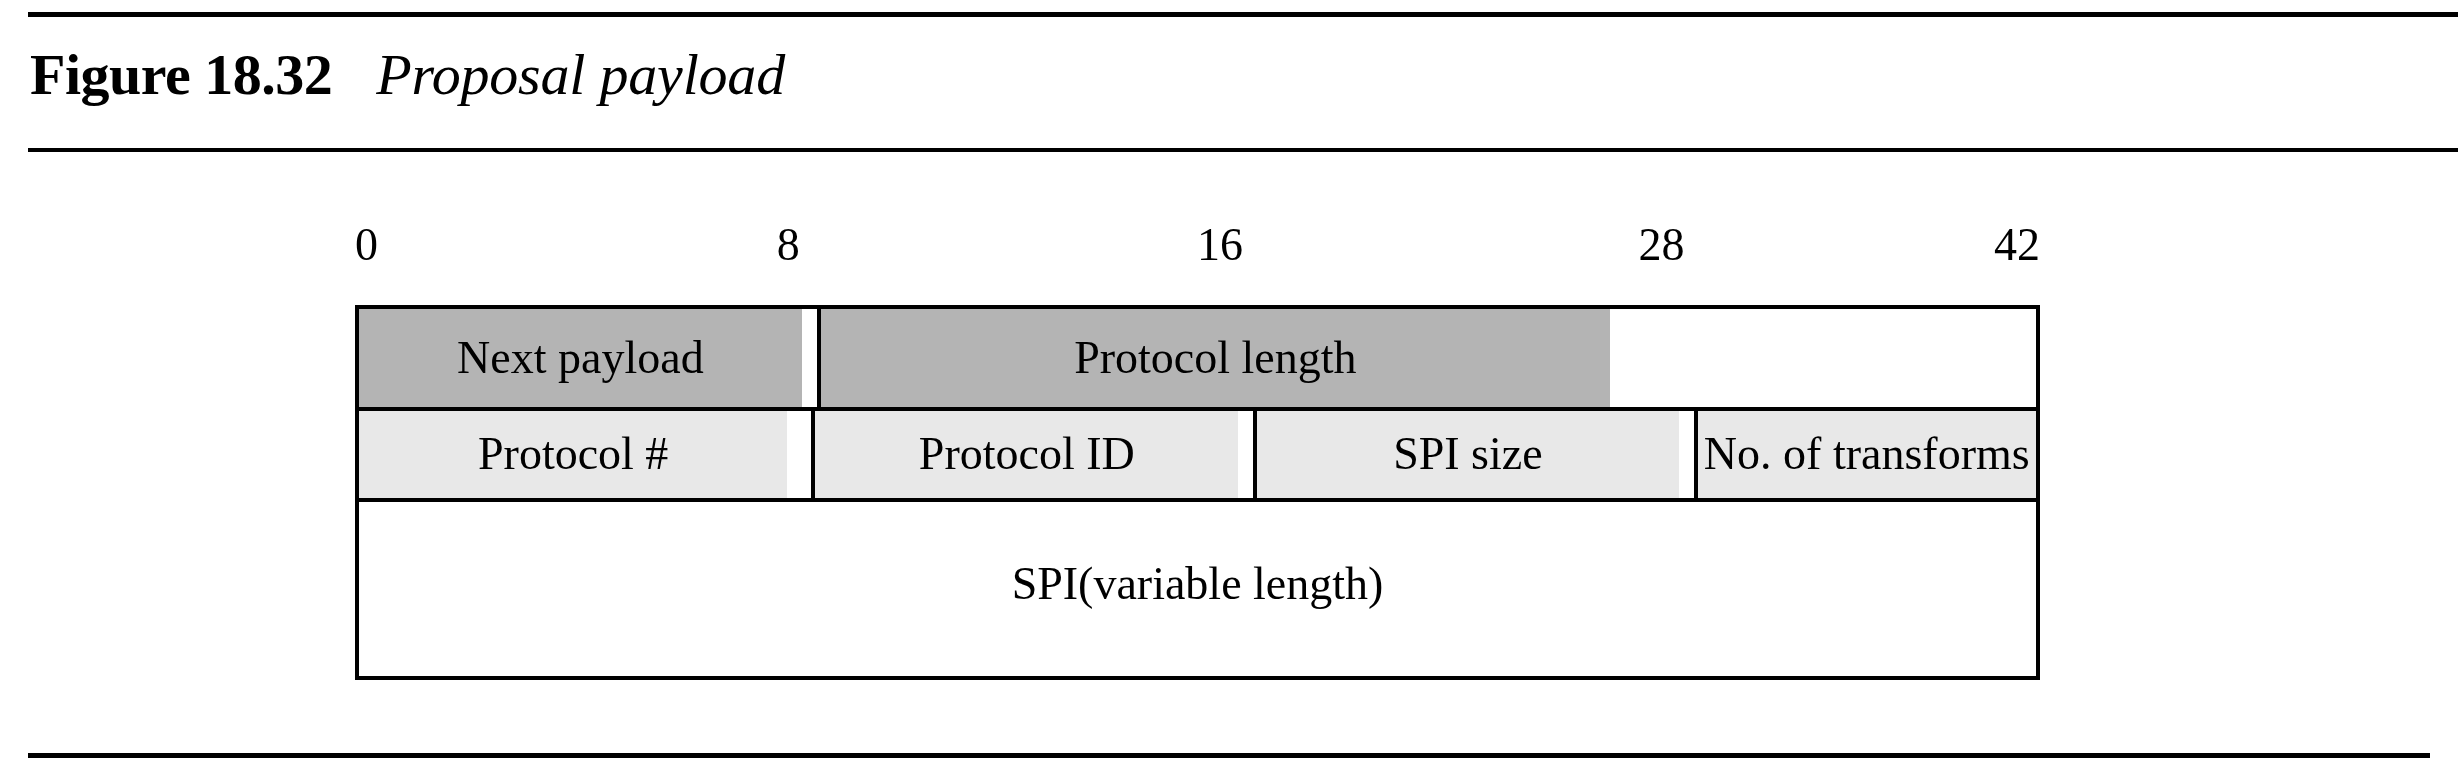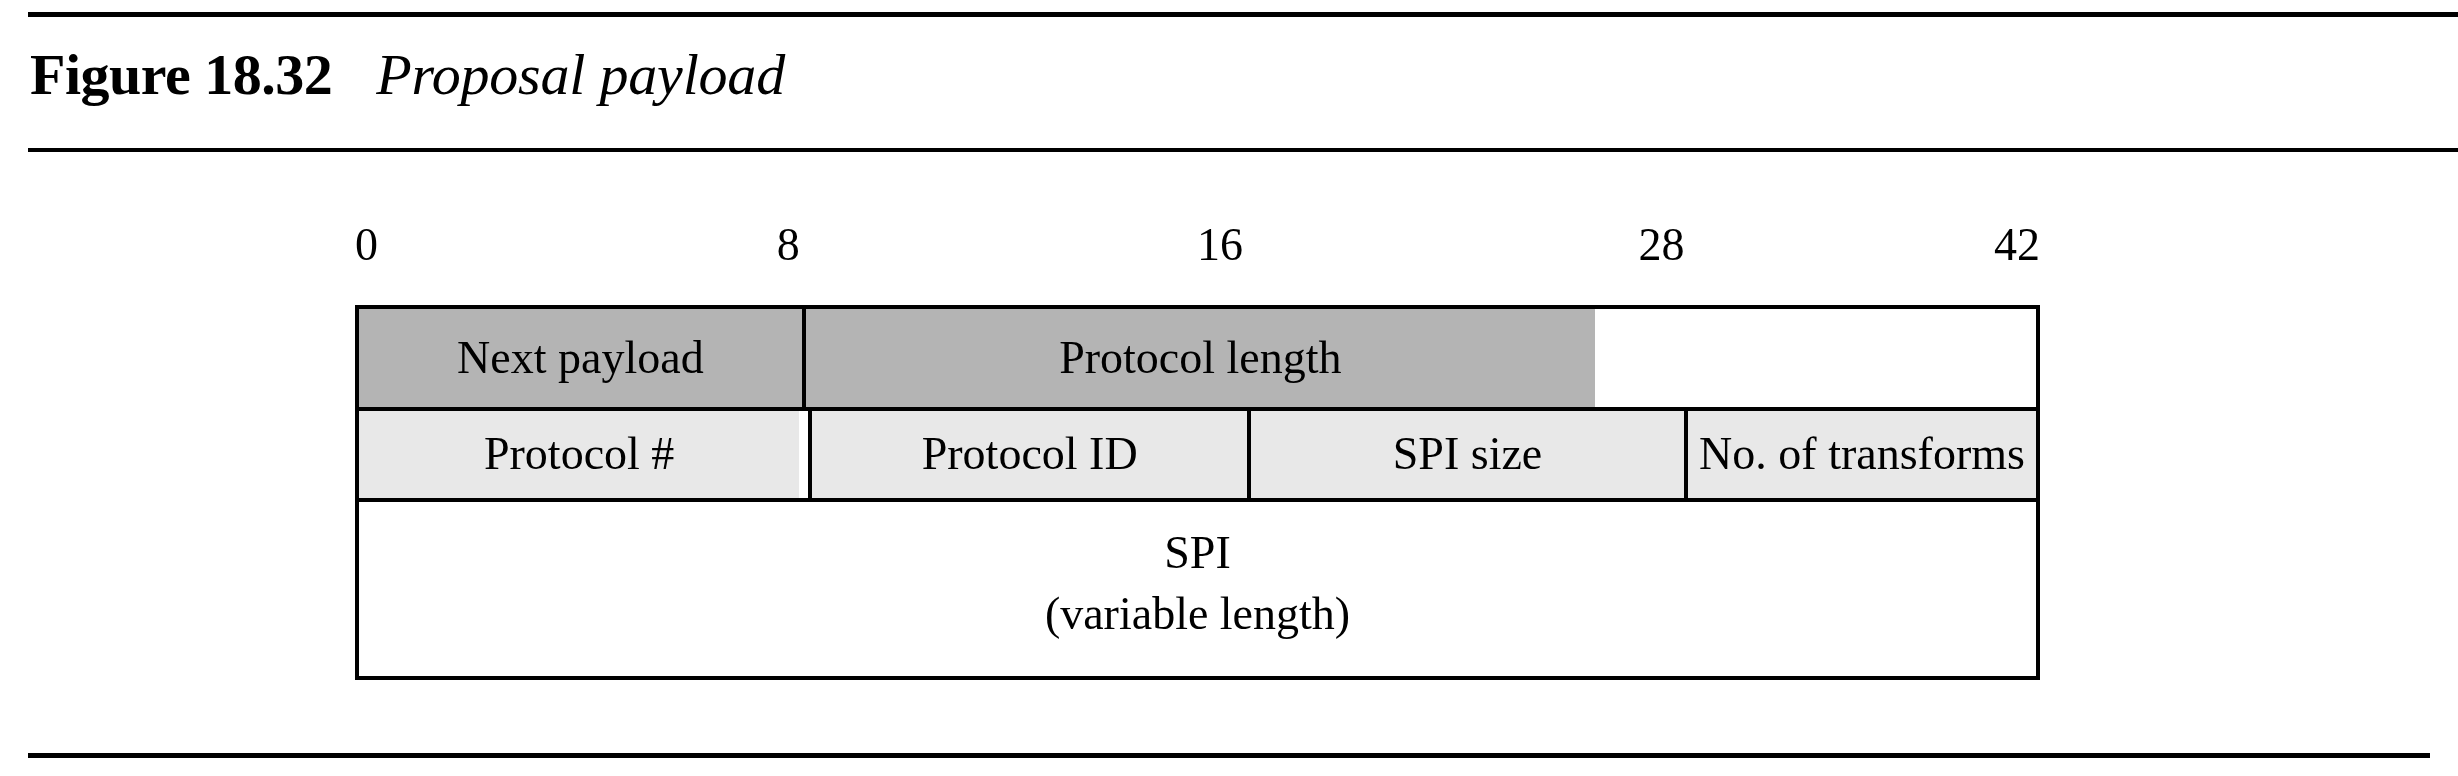--- a/index.html
+++ b/index.html
@@ -89,20 +89,21 @@
     height: 375px;
     box-sizing: border-box;
     border: 4px solid #000000;
     display: flex;
     flex-direction: column;
   }
   .packet-row {
     display: flex;
     width: 100%;
     box-sizing: border-box;
+    gap: 15px;
   }
   .row-1 { height: 98px; }
   .row-2 { height: 95px; border-top: 4px solid #000000; border-bottom: 4px solid #000000; }
   .row-3 { flex: 1; }
 
   .cell {
     box-sizing: border-box;
     display: flex;
     align-items: center;
     justify-content: center;
@@ -124,21 +125,21 @@
   .cell.w8b { width: 26.3%; }
   .cell.w16 { width: 47.3%; }
   .cell.q1  { width: 26.4%; }
   .cell.q2  { width: 26.3%; margin-left: 9px; }
   .cell.q3  { width: 26.2%; }
   .cell.q4  { width: 21.1%; }
   .cell.full { width: 100%; }
 
   .cell-multiline {
     display: flex;
-    flex-direction: column;
+    flex-direction: row;
     align-items: center;
     justify-content: center;
     line-height: 1.32;
     padding-bottom: 10px;
   }
   .cell-multiline span { display: block; }
 </style>
 </head>
 <body>
 

